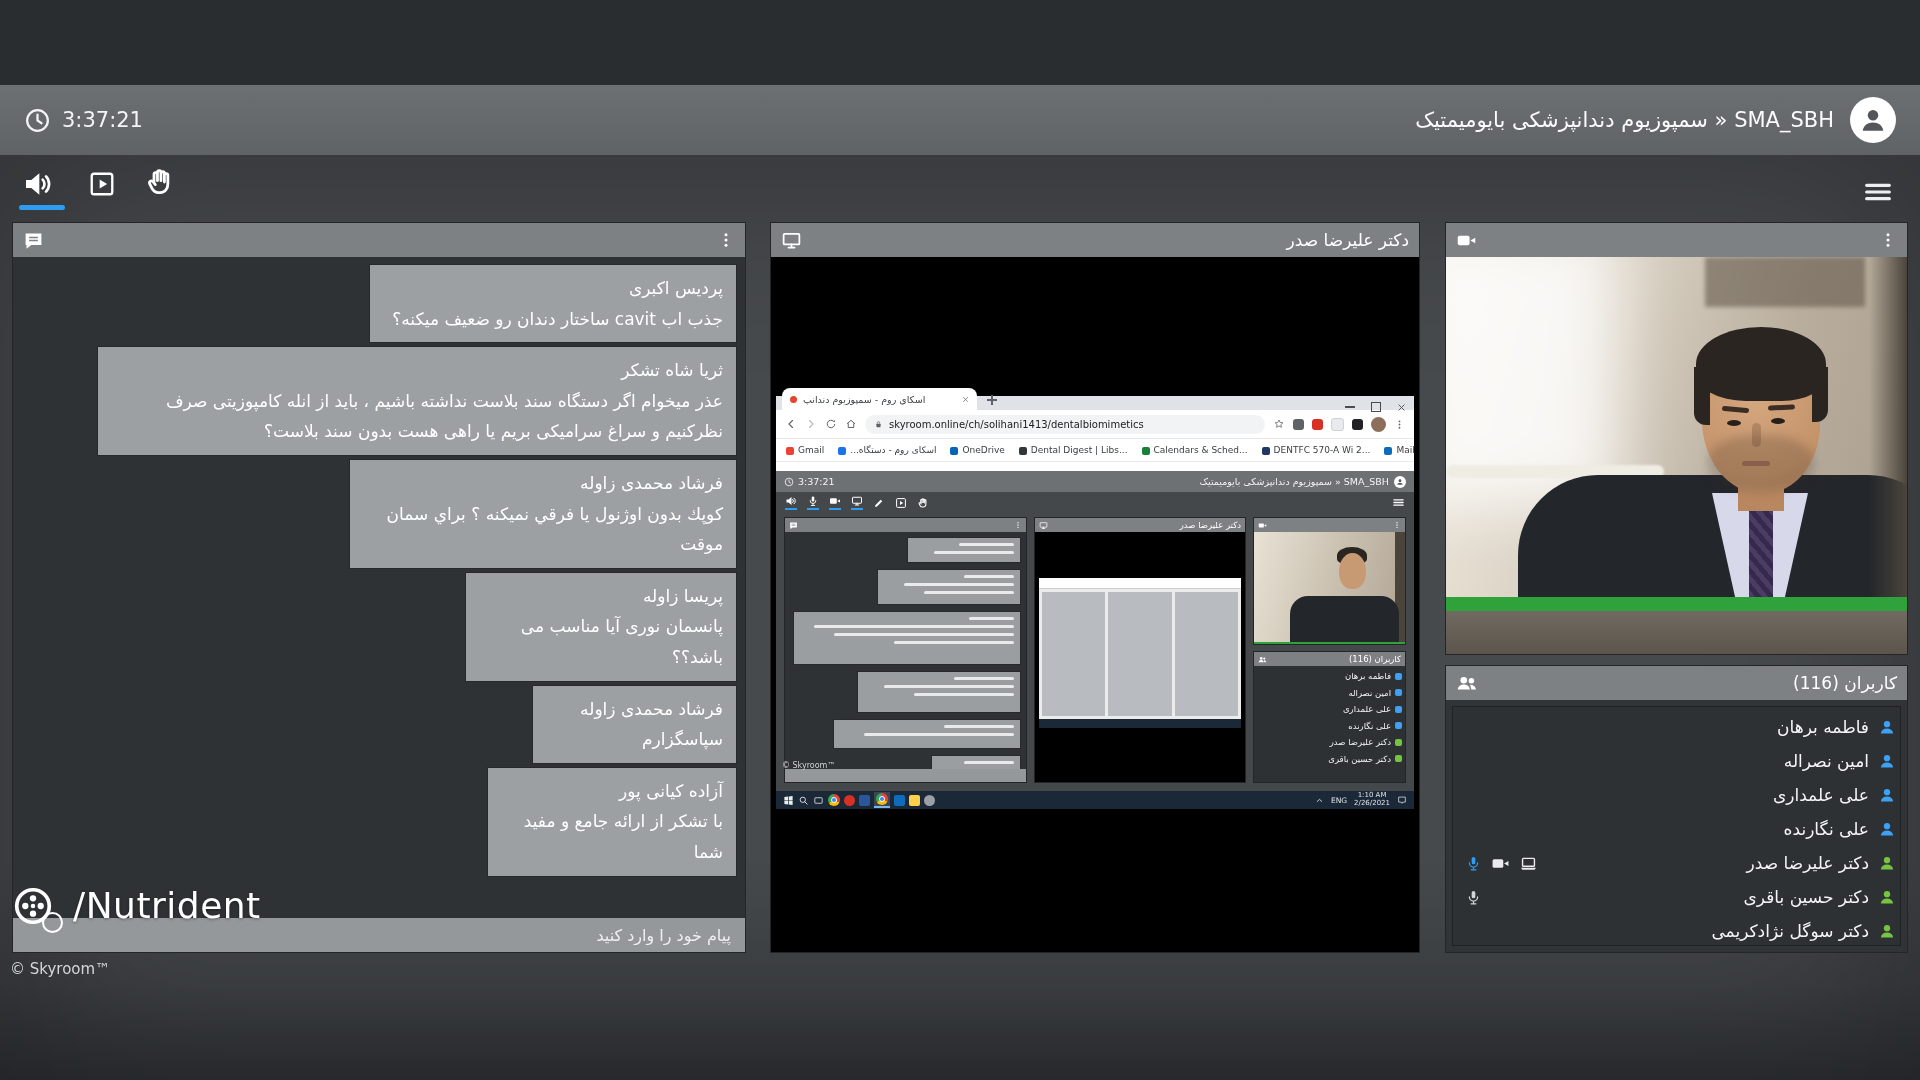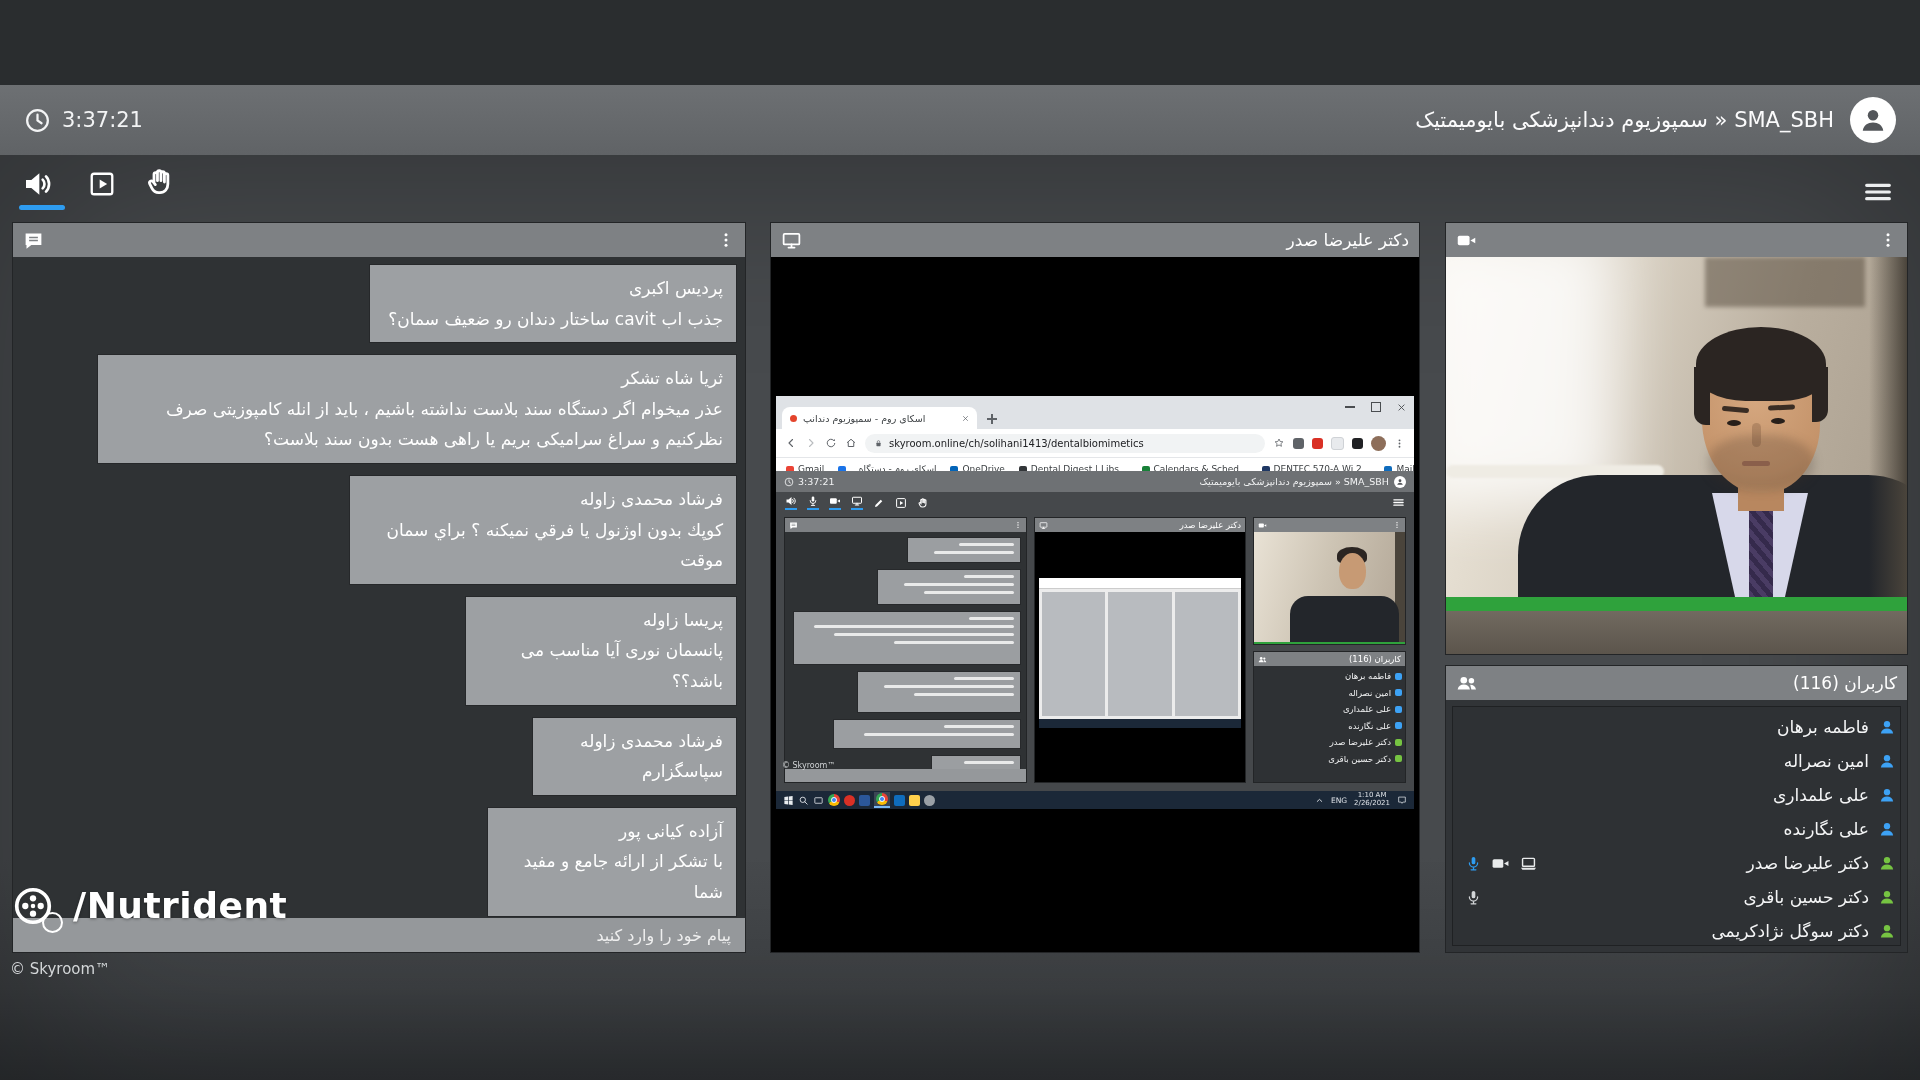--- a/index.html
+++ b/index.html
@@ -22,29 +22,29 @@
   .underline{z-index:3;height:5px;border-radius:3px;background:#2e9cf0}
   .hamburger{z-index:3;color:#eceeef}
 
   
   .panel{position:absolute;background:#313437;border:1px solid #232527;z-index:2;box-sizing:border-box}
   .ph{height:34px;background:#7e8184;display:flex;align-items:center;justify-content:space-between;
       padding:0 10px;box-sizing:border-box;color:#fff}
 
   
   .msgs{position:absolute;left:0;right:0;top:34px;bottom:34px;background:#2f3234;overflow:hidden;
-        display:flex;flex-direction:column;align-items:flex-end;gap:11px;padding:7px 8px;box-sizing:border-box}
+        display:flex;flex-direction:column;align-items:flex-end;gap:3px;padding:7px 8px;box-sizing:border-box}
   .bubble{background:#9da0a3;border:1px solid #26282a;color:#fff;direction:rtl;text-align:right;
           padding:8px 13px;box-sizing:border-box;font-size:17px;line-height:1.8}
   .bname,.btext{display:block}
   .chatinput{position:absolute;left:0;right:0;bottom:0;height:34px;background:#95989b;border:0;outline:0;
              direction:rtl;padding:0 14px;font-size:16px;color:#fff;box-sizing:border-box;font-family:inherit}
   .chatinput::placeholder{color:#efefef;opacity:1}
   .watermark{left:12px;top:878px;z-index:5;display:flex;align-items:center;gap:10px;color:#fff;
-             font-size:36px;font-weight:bold;letter-spacing:.5px;text-shadow:0 1px 3px rgba(0,0,0,.4)}
+             font-size:36px;font-weight:normal;letter-spacing:.5px;text-shadow:0 1px 3px rgba(0,0,0,.4)}
   .wm-sub{width:17px;height:17px;border:2px solid #fff;border-radius:50%;margin-left:-22px;margin-top:34px}
   .copyright{left:10px;top:960px;z-index:4;color:#d4d7d9;font-size:15px}
 
   
   .ulist{position:absolute;left:6px;right:6px;top:40px;bottom:6px;background:#2e3134;border:1px solid #1f2123;
          padding:3px 4px;box-sizing:border-box}
   .urow{height:34px;display:flex;align-items:center;justify-content:flex-end;gap:9px;font-size:17px;position:relative}
   .uname{direction:rtl;color:#f4f5f6}
   .u-blue{color:#3da2f5}.u-green{color:#76c442}
   .uicons{position:absolute;left:8px;display:flex;gap:9px;align-items:center}
@@ -72,21 +72,21 @@
   .s-eye{position:absolute;width:14px;height:6px;background:#271f1a;border-radius:50%}
   .s-nose{position:absolute;left:306px;top:166px;width:9px;height:24px;background:rgba(90,60,40,.25);border-radius:5px}
   .s-mouth{position:absolute;left:296px;top:204px;width:28px;height:5px;background:#8a5f4b;border-radius:3px}
   .s-beard{position:absolute;left:262px;top:178px;width:106px;height:56px;background:rgba(60,45,35,.22);border-radius:45%;filter:blur(5px)}
   .s-greenbar{position:absolute;left:0;right:0;bottom:43px;height:14px;background:#2fa23c}
   .s-floor{position:absolute;left:0;right:0;bottom:0;height:43px;background:linear-gradient(#716a60,#5c554c)}
 
   
   .sharebody{position:absolute;left:0;right:0;top:34px;bottom:0;background:#000;overflow:hidden}
   .bwin{position:absolute;left:5px;right:5px;top:139px;height:413px;background:#fff}
-  .btabs{height:33px;background:#dfe2e6;display:flex;align-items:flex-end;padding:3px 6px 0;box-sizing:border-box;position:relative}
+  .btabs{height:14px;background:#dfe2e6;display:flex;align-items:flex-end;padding:3px 6px 0;box-sizing:border-box;position:relative}
   .btab{width:195px;height:22px;background:#fff;border-radius:8px 8px 0 0;display:flex;align-items:center;gap:6px;
         padding:0 8px;font-size:9.5px;color:#3c4043;box-sizing:border-box}
   .btab .ttl{flex:1;overflow:hidden;white-space:nowrap;direction:rtl;text-align:left}
   .fav{width:7px;height:7px;border-radius:50%;background:#e4442c;flex:none}
   .bplus{width:10px;height:10px;margin:0 0 5px 10px;position:relative}
   .bplus::before,.bplus::after{content:"";position:absolute;background:#5f6368}
   .bplus::before{left:4px;top:0;width:2px;height:10px}.bplus::after{left:0;top:4px;width:10px;height:2px}
   .bwinctl{position:absolute;right:8px;top:6px;display:flex;gap:16px;align-items:center;color:#4a4d50}
   .wmin{width:10px;height:0;border-top:2px solid #4a4d50}
   .wmax{width:8px;height:8px;border:1.6px solid #4a4d50}
@@ -293,21 +293,21 @@
     <svg class="ic" width="21" height="21">
         <use href="#i-chat"></use>
       </svg>
     <svg class="ic" width="18" height="18">
         <use href="#i-kebab"></use>
       </svg>
   </div>
   <div class="msgs">
     <div class="bubble" style="width:368px">
         <span class="bname">پردیس اکبری</span>
-        <span class="btext">جذب اب cavit ساختار دندان رو ضعیف سمان؟</span>
+        <span class="btext">جذب اب cavit ساختار دندان رو ضعیف میکنه؟</span>
       </div>
     <div class="bubble" style="width:640px">
         <span class="bname">ثریا شاه تشکر</span>
         <span class="btext">عذر میخوام اگر دستگاه سند بلاست نداشته باشیم ، باید از انله کامپوزیتی صرف نظرکنیم و سراغ سرامیکی بریم یا راهی هست بدون سند بلاست؟</span>
       </div>
     <div class="bubble" style="width:388px">
         <span class="bname">فرشاد محمدی زاوله</span>
         <span class="btext">کوپك بدون اوژنول یا فرقي نمیکنه ؟ براي سمان موقت</span>
       </div>
     <div class="bubble" style="width:272px">

